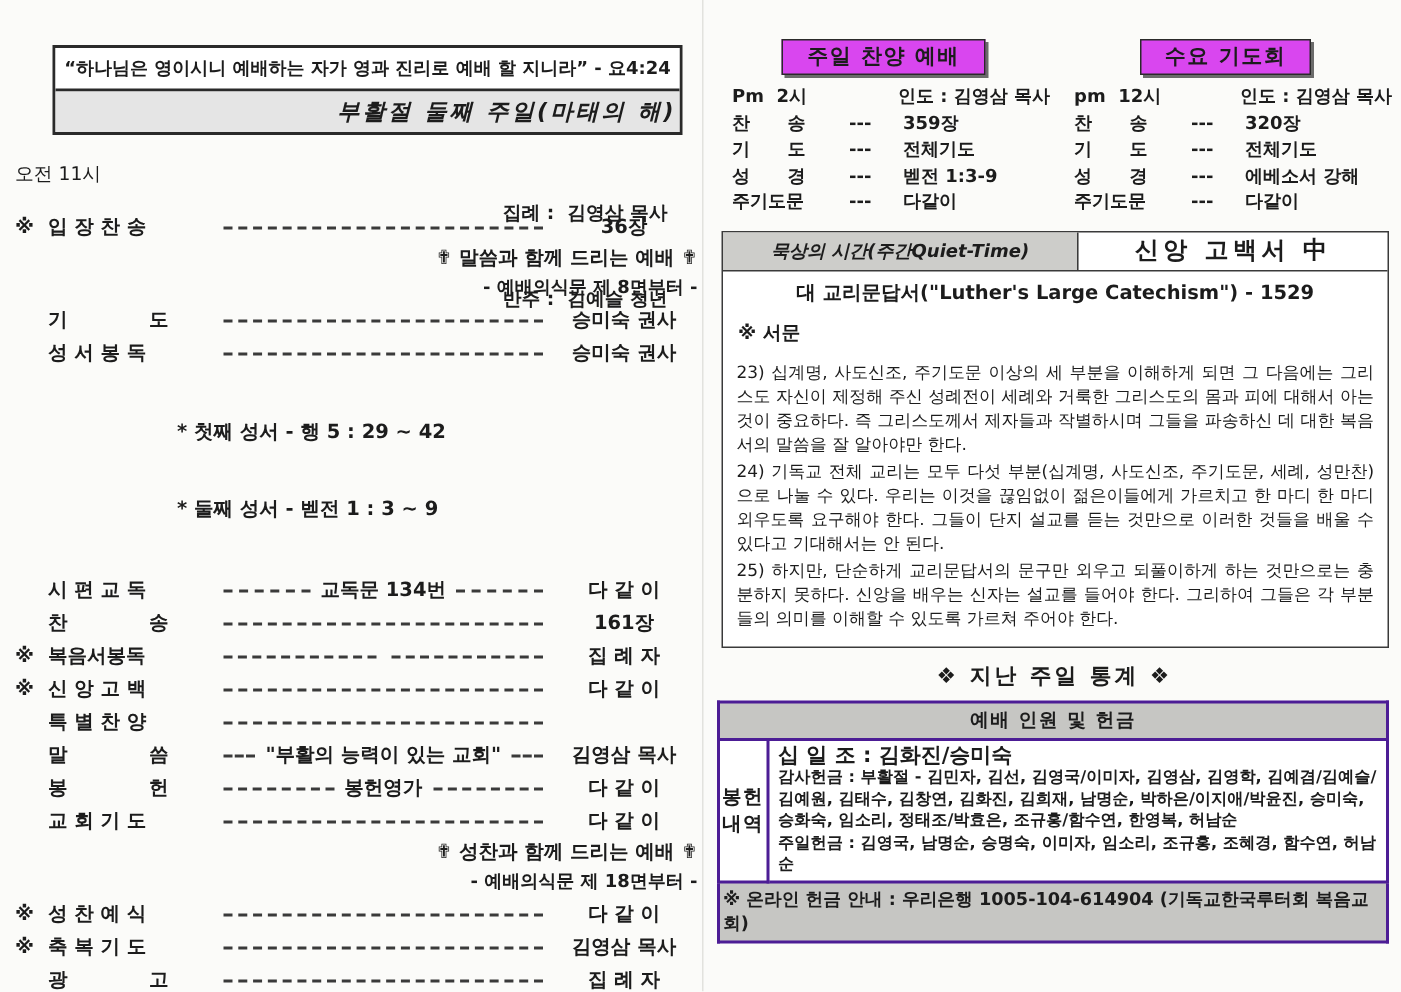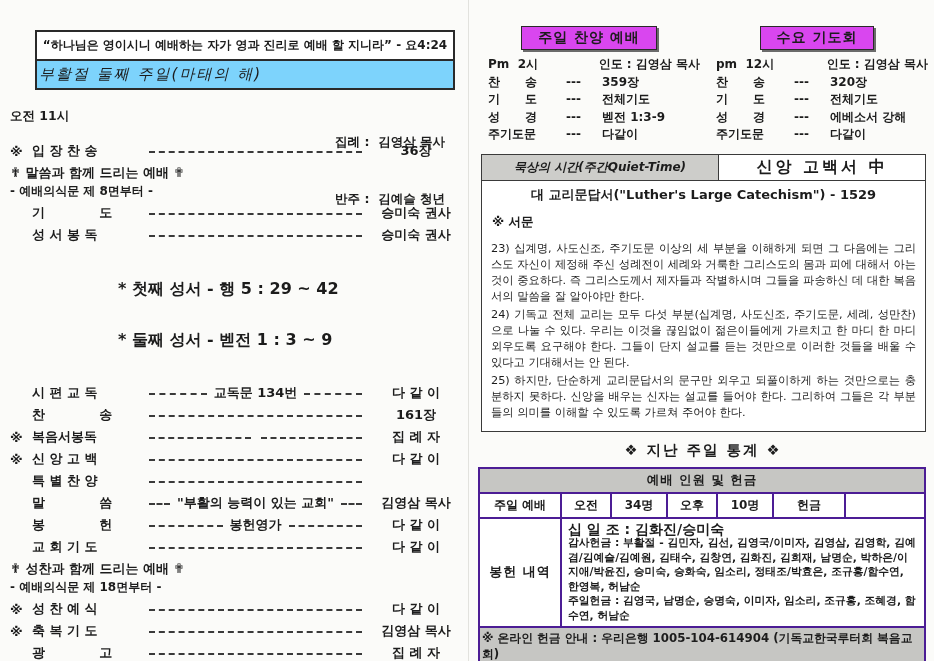--- a/index.html
+++ b/index.html
@@ -20,39 +20,39 @@
   .col-left { position: absolute; left: 10px; top: 30px; width: 455px; }
   .header-box {
     margin-left: 25px; width: 420px;
     border: 2px solid #2a2a2a;
   }
   .header-quote {
     font-size: 12px; font-weight: bold; text-align: center;
     padding: 5px 2px; border-bottom: 2px solid #2a2a2a; background: #fff;
   }
   .header-title {
-    font-size: 15px; font-weight: normal; font-style: italic;
-    text-align: left; padding: 4px 2px;
-    background: #7dd3fc; letter-spacing: 2px;
+    font-size: 15px; font-weight: bold; font-style: italic;
+    text-align: right; padding: 4px 2px;
+    background: #e5e5e5; letter-spacing: 2px;
   }
   .lead-block { position: relative; height: 42px; margin-top: 4px; }
-  .lead-time { position: absolute; left: 0; top: 14px; font-size: 12.5px; font-weight: bold; }
+  .lead-time { position: absolute; left: 0; top: 14px; font-size: 12.5px; font-weight: normal; }
   .lead-right { position: absolute; right: 20px; top: 0; text-align: right; font-size: 12.5px; font-weight: bold; line-height: 19px; white-space: pre; }
 
   .order { margin-top: 4px; }
   .orow { display: flex; align-items: center; height: 22px; font-size: 13px; font-weight: bold; }
   .orow .mark  { width: 22px; white-space: pre; }
   .orow .olabel { width: 112px; white-space: pre; }
   .orow .leader { flex: 1; height: 0; border-bottom: 2px dashed #3a3a3a; margin: 0 5px; position: relative; top: 1px; }
   .orow .ocenter { white-space: pre; padding: 0 2px; }
   .orow .ocenter:empty { padding: 0; }
   .orow .oright { width: 98px; text-align: center; white-space: pre; }
-  .osection { text-align: left; font-size: 13px; font-weight: bold; line-height: 18px; padding: 2px 0 2px 0; }
+  .osection { text-align: right; font-size: 13px; font-weight: bold; line-height: 18px; padding: 2px 0 2px 0; }
   .osection .sub { font-size: 12px; }
-  .onote { margin-left: 108px; font-size: 16px; font-weight: bold; line-height: 17px; white-space: pre; }
+  .onote { margin-left: 108px; font-size: 13px; font-weight: bold; line-height: 17px; white-space: pre; }
 
   
   .col-right { position: absolute; left: 478px; top: 26px; width: 450px; }
   .services { display: flex; }
   .service { width: 222px; }
   .service + .service { margin-left: 6px; }
   .service-title-wrap { text-align: center; margin-bottom: 6px; }
   .service-title {
     display: inline-block; background: #d946ef;
     border: 1px solid #2a2a2a; box-shadow: 2px 2px 0 #6b6b6b;
@@ -297,29 +297,20 @@
         <p class="med-para">25) 하지만, 단순하게 교리문답서의 문구만 외우고 되풀이하게 하는 것만으로는 충분하지 못하다. 신앙을 배우는 신자는 설교를 들어야 한다. 그리하여 그들은 각 부분들의 의미를 이해할 수 있도록 가르쳐 주어야 한다.</p>
       </div>
     </div>
 
     <div class="stats-heading">❖ 지난 주일 통계 ❖</div>
 
     <table class="stats-table">
       <tbody>
           <tr>
         <td class="stats-title-cell" colspan="7">예배 인원 및 헌금</td>
-      </tr>
-      <tr class="stats-r1">
-        <td style="width:82px">주일 예배</td>
-        <td style="width:50px">오전</td>
-        <td style="width:56px">34명</td>
-        <td style="width:50px">오후</td>
-        <td style="width:56px">10명</td>
-        <td style="width:72px">헌금</td>
-        <td></td>
       </tr>
       <tr>
         <td class="stats-label-cell">봉헌 내역</td>
         <td class="offering-cell" colspan="6">
           <div class="offer-line first">십 일 조 : 김화진/승미숙</div>
           <div class="offer-line">감사헌금 : 부활절 - 김민자, 김선, 김영국/이미자, 김영삼, 김영학, 김예겸/김예슬/김예원, 김태수, 김창연, 김화진, 김희재, 남명순, 박하은/이지애/박윤진, 승미숙, 승화숙, 임소리, 정태조/박효은, 조규홍/함수연, 한영복, 허남순</div>
           <div class="offer-line">주일헌금 : 김영국, 남명순, 승명숙, 이미자, 임소리, 조규홍, 조혜경, 함수연, 허남순</div>
         </td>
       </tr>
       <tr class="stats-online">

